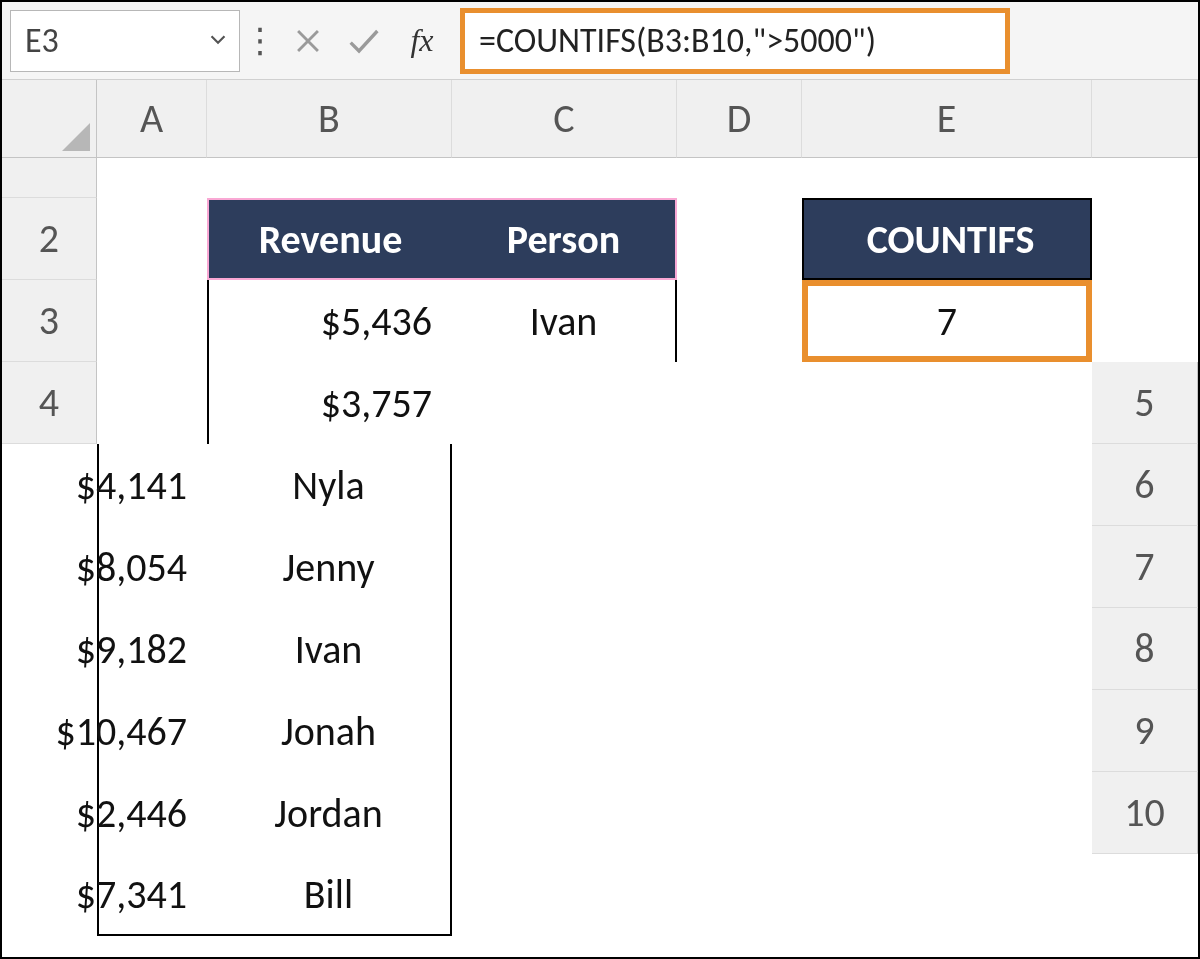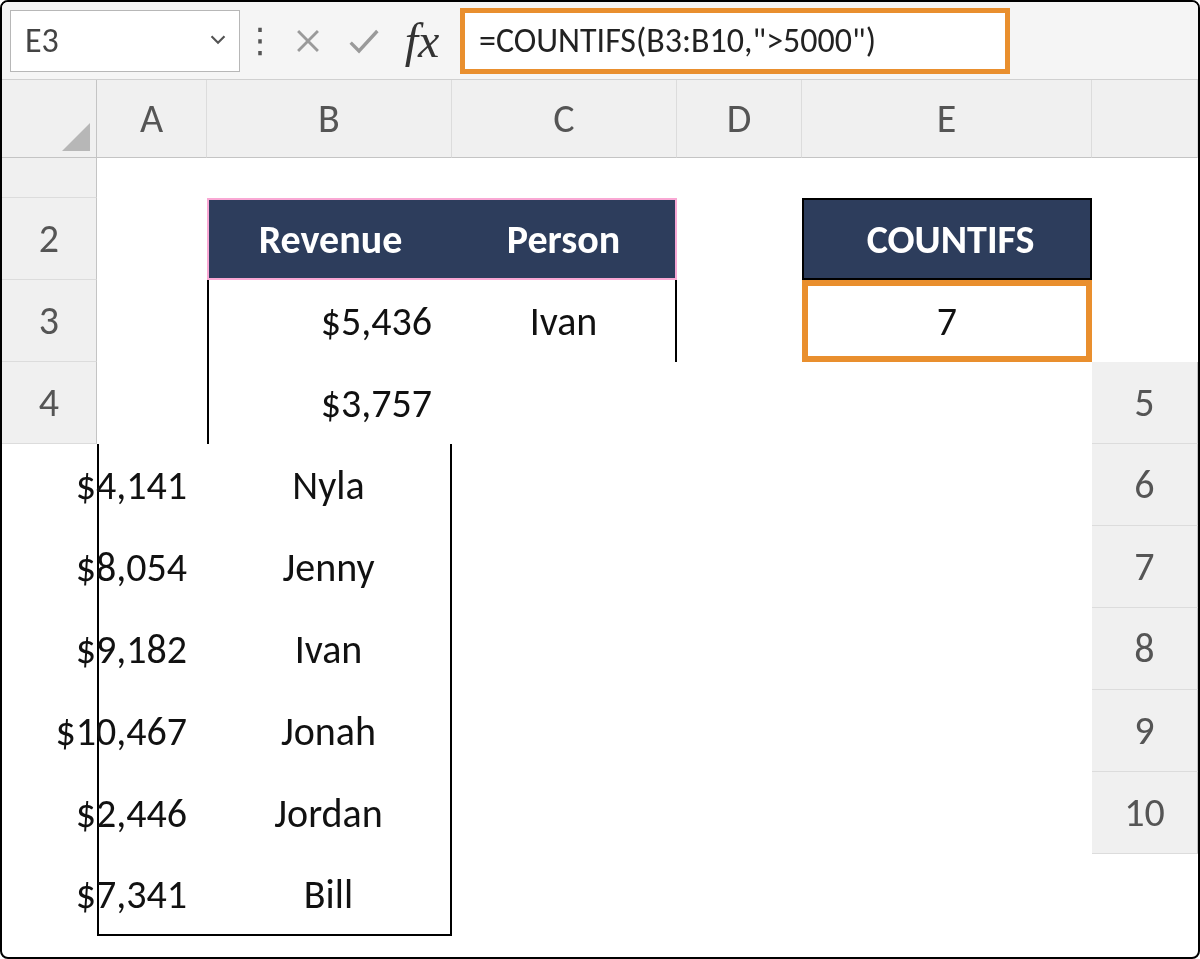--- a/index.html
+++ b/index.html
@@ -5,21 +5,21 @@
   * { box-sizing: border-box; }
   body {
     margin: 0;
     font-family: "Calibri", "Segoe UI", Arial, sans-serif;
     background: #fff;
   }
   .frame {
     width: 1200px;
     height: 959px;
     border: 2px solid #000;
-    border-radius: 8px;
+    border-radius: 0;
     position: relative;
     overflow: hidden;
     background: #fff;
   }
   
   .formula-row {
     display: flex;
     align-items: center;
     height: 78px;
     padding: 6px 8px 6px 8px;
@@ -63,21 +63,21 @@
   }
   .fb-btn svg { display:block; }
   .fx {
     width: 60px;
     height: 62px;
     display:flex;
     align-items:center;
     justify-content:center;
     font-style: italic;
     font-family: "Times New Roman", serif;
-    font-size: 48px;
+    font-size: 32px;
     color: #333;
     margin-right: 8px;
   }
   .formula-input-wrap {
     flex: 0 0 auto;
     border: 5px solid #e98f2e;
     background: #fff;
     height: 66px;
     display:flex;
     align-items:center;

